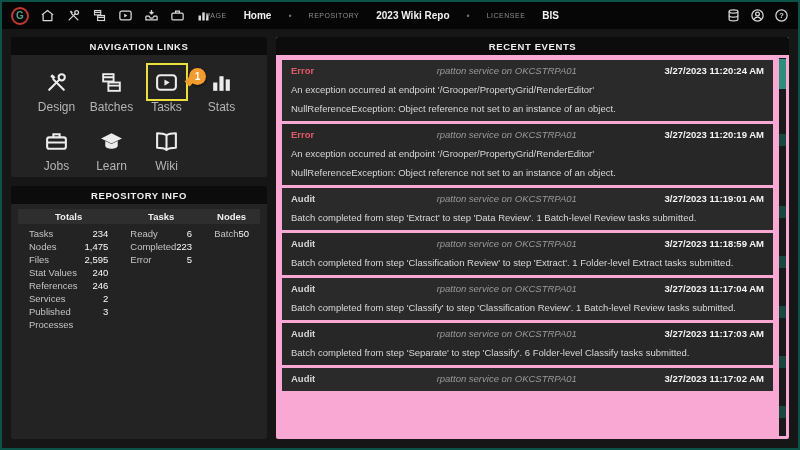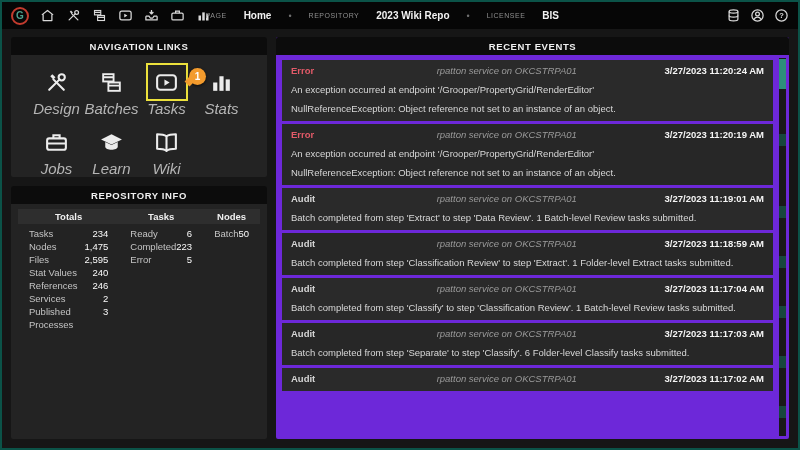--- a/index.html
+++ b/index.html
@@ -23,36 +23,36 @@
   .left-col { flex: 0 0 256px; display: flex; flex-direction: column; gap: 9px; overflow: hidden; }
   .panel { background: #232323; display: flex; flex-direction: column; overflow: hidden; border-radius: 2px; }
   .panel-header { flex: 0 0 18px; background: #0c0c0c; color: #f0f0f0; font-size: 9.5px; font-weight: bold; letter-spacing: .6px; display: flex; align-items: center; justify-content: center; }
 
   
   .nav-panel { flex: 0 0 140px; text-align: right; }
   .nav-grid { flex: 1; display: grid; grid-template-columns: repeat(4, 1fr); padding: 8px 18px 2px; row-gap: 6px; }
   .nav-item { display: flex; flex-direction: column; align-items: center; gap: 2px; padding-top: 3px; cursor: pointer; position: relative; }
   .iconbox { width: 36px; height: 32px; display: flex; align-items: center; justify-content: center; }
   .iconbox svg { width: 25px; height: 25px; }
-  .nav-label { font-size: 15px; color: #b5b5b5; font-style: italic; }
+  .nav-label { font-size: 12px; color: #b5b5b5; }
   .nav-item.highlight .iconbox { outline: 2px solid #ece13c; outline-offset: 1px; }
   .badge { position: absolute; top: 5px; right: -12px; width: 17px; height: 17px; border-radius: 50%; background: #f39b2d; color: #fff; font-size: 10px; font-weight: bold; display: flex; align-items: center; justify-content: center; z-index: 3; box-shadow: 0 1px 3px rgba(0,0,0,.7); }
   .badge::before { content: ""; position: absolute; left: -3px; bottom: 0; width: 7px; height: 7px; background: #f39b2d; transform: rotate(45deg); z-index: -1; }
 
   
   .repo-panel { flex: 1; }
   .repo-body { flex: 1; padding: 5px 7px; display: flex; flex-direction: row; overflow: hidden; }
   .section { margin-bottom: 6px; }
   .subheader { background: #2e2e2e; color: #f0f0f0; font-size: 9.5px; font-weight: bold; text-align: center; padding: 2px 0; margin-bottom: 3px; }
   .kv { display: flex; justify-content: space-between; padding: 0 11px; font-size: 9.5px; line-height: 13px; }
   .kv .k { color: #c4c4c4; }
   .kv .v { color: #fafafa; }
 
   
-  .events-panel { flex: 1; position: relative; background: #6d28d9; }
+  .events-panel { flex: 1; position: relative; background: #f9a8d4; }
   .events-list { flex: 1; padding: 5px 16px 0 6px; display: flex; flex-direction: column; gap: 3px; overflow: hidden; }
   .event { padding: 5px 9px 7px; background: #2a2a2a; }
   .event:nth-child(even) { background: #272727; }
   .event-head { display: flex; align-items: baseline; gap: 8px; font-size: 9.5px; }
   .event-type { font-weight: bold; min-width: 58px; }
   .event.error .event-type { color: #e25a68; }
   .event.audit .event-type { color: #d6d6d6; }
   .event-meta { flex: 1; text-align: center; font-style: italic; color: #9a9a9a; }
   .event-time { font-weight: bold; color: #f5f5f5; }
   .event-line { font-size: 9.5px; color: #d8d8d8; margin-top: 8px; }

